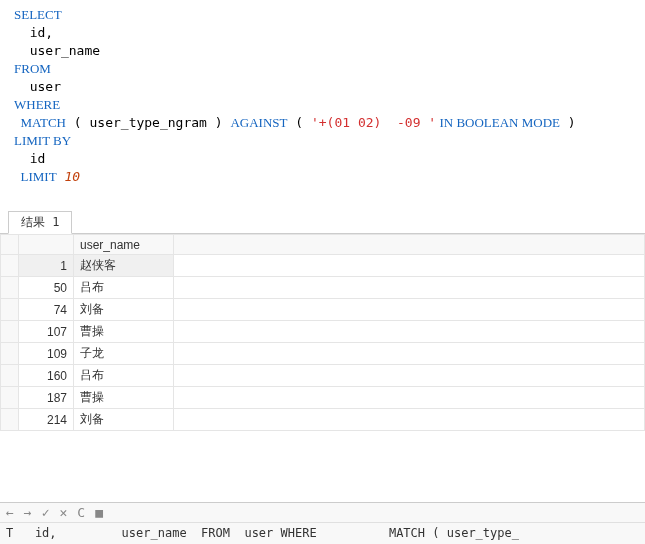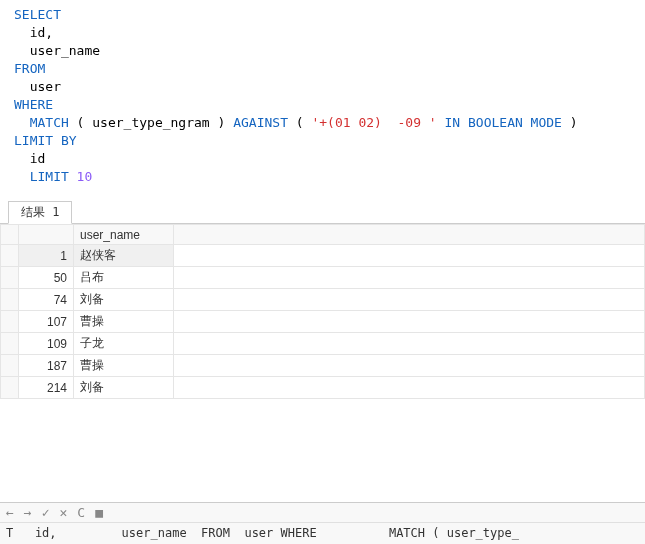--- a/index.html
+++ b/index.html
@@ -6,33 +6,33 @@
   html, body { width: 645px; height: 544px; font-family: Consolas, "Microsoft YaHei", monospace; font-size: 13px; background: #fff; color: #333; overflow: hidden; }
 
   .sql-editor {
     padding: 6px 14px 10px 14px;
     font-family: Consolas, monospace;
     font-size: 13px;
     line-height: 18px;
     white-space: pre;
     background: #fff;
   }
-  .kw { color: #1565C0; }
+  .kw { color: #1565C0; font-family: Liberation Serif, serif; }
   .str { color: #D32F2F; }
-  .num { color: #8b5cf6; }
+  .num { color: #c2410c; font-style: italic; }
   .txt { color: #000000; }
 
   .tab-bar {
     display: flex;
     align-items: flex-end;
     border-bottom: 1px solid #ccc;
     padding-left: 8px;
     height: 24px;
     background: #fff;
-    margin-top: 4px;
+    margin-top: 14px;
   }
   .tab {
     border: 1px solid #ccc;
     border-bottom: 1px solid #fff;
     padding: 2px 12px;
     font-size: 12px;
     background: #fff;
     position: relative;
     top: 1px;
     color: #333;
@@ -151,20 +151,26 @@
         <td></td>
       </tr>
   <tr>
         <td class="rowhead"></td>
         <td class="idcol">109</td>
         <td class="namecol">子龙</td>
         <td></td>
       </tr>
   <tr>
         <td class="rowhead"></td>
+        <td class="idcol">160</td>
+        <td class="namecol">吕布</td>
+        <td></td>
+      </tr>
+  <tr>
+        <td class="rowhead"></td>
         <td class="idcol">187</td>
         <td class="namecol">曹操</td>
         <td></td>
       </tr>
   <tr>
         <td class="rowhead"></td>
         <td class="idcol">214</td>
         <td class="namecol">刘备</td>
         <td></td>
       </tr>

